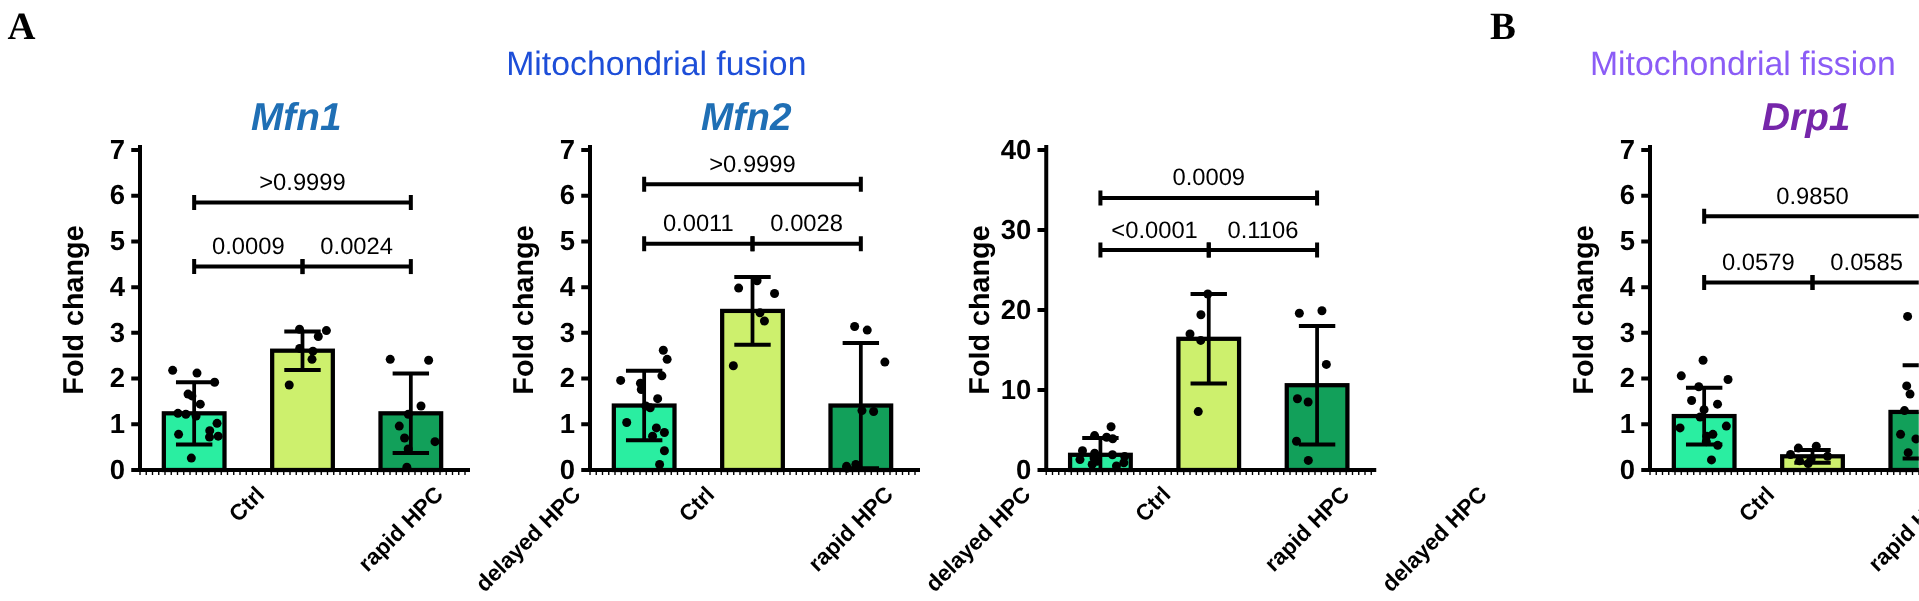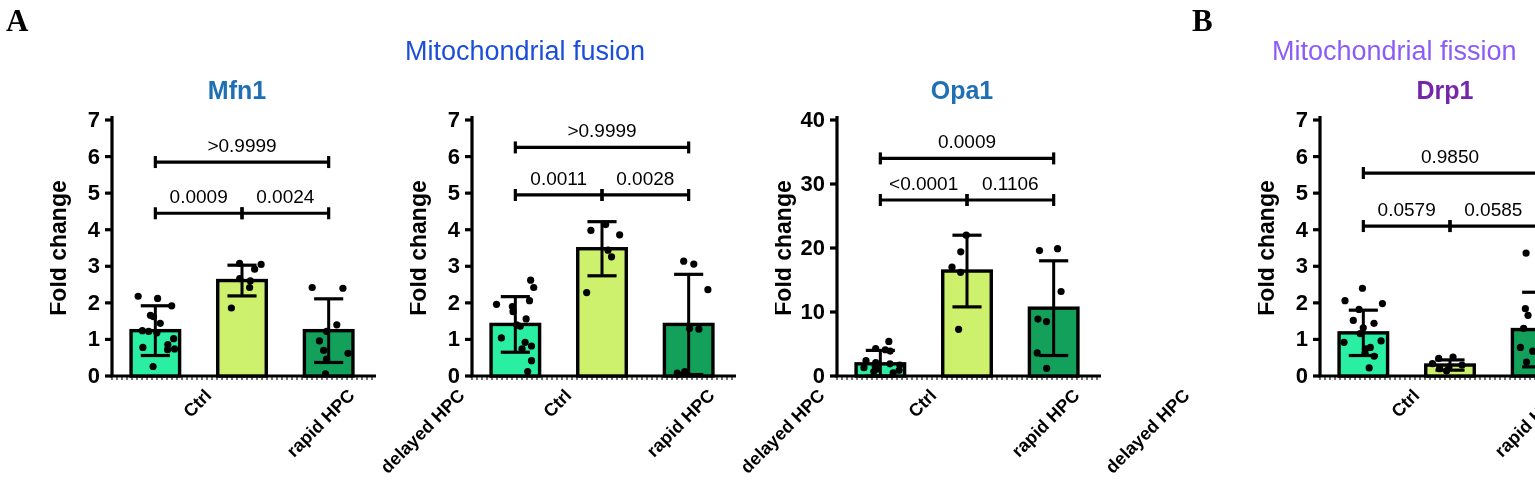--- a/index.html
+++ b/index.html
@@ -41,22 +41,23 @@
   }
   #chart-mfn1 { left: 50px; }
   #chart-mfn2 { left: 410px; }
   #chart-opa1 { left: 775px; }
   #chart-drp1 { left: 1258px; }
 
   .chart-title {
     position: absolute;
     top: 0; left: 0; right: 0;
     text-align: center;
-    font-size: 25px;
+    font-size: 31px;
     font-weight: bold;
+    font-style: italic;
     line-height: 1;
     padding-left: 44px;
   }
   .t-blue { color: #1f6fb5; }
   .t-purple { color: #7626aa; }
 
   .plot-svg { position: absolute; top: 30px; left: 0; }
 
   .cat-labels {
     position: absolute;
@@ -227,20 +228,21 @@
         <text x="235.33333333333334" y="95.25714285714284" text-anchor="middle" font-family="&quot;Liberation Sans&quot;, sans-serif" font-size="19" fill="#000">0.0024</text>
       </g>
     </svg>
     <div class="cat-labels">
       <div class="cat-label" style="left: 121.333px; top: 308px;">Ctrl</div>
       <div class="cat-label" style="left: 208px; top: 308px;">rapid HPC</div>
       <div class="cat-label" style="left: 294.667px; top: 308px;">delayed HPC</div>
     </div>
   </div>
 <div class="chart" id="chart-mfn2">
+  <div class="chart-title t-blue">Mfn2</div>
 <svg width="330" height="300" class="plot-svg">
       <line x1="62" y1="8" x2="62" y2="268" stroke="#000" stroke-width="3.2"></line>
       <line x1="60" y1="268" x2="326" y2="268" stroke="#000" stroke-width="3.2"></line>
       <line x1="55" y1="268" x2="62" y2="268" stroke="#000" stroke-width="3.2"></line>
       <text x="50" y="275" text-anchor="end" font-family="&quot;Liberation Sans&quot;, sans-serif" font-size="22" font-weight="bold" fill="#000">0</text>
       <line x1="55" y1="231.42857142857144" x2="62" y2="231.42857142857144" stroke="#000" stroke-width="3.2"></line>
       <text x="50" y="238.42857142857144" text-anchor="end" font-family="&quot;Liberation Sans&quot;, sans-serif" font-size="22" font-weight="bold" fill="#000">1</text>
       <line x1="55" y1="194.85714285714286" x2="62" y2="194.85714285714286" stroke="#000" stroke-width="3.2"></line>
       <text x="50" y="201.85714285714286" text-anchor="end" font-family="&quot;Liberation Sans&quot;, sans-serif" font-size="22" font-weight="bold" fill="#000">2</text>
       <line x1="55" y1="158.28571428571428" x2="62" y2="158.28571428571428" stroke="#000" stroke-width="3.2"></line>
@@ -374,21 +376,20 @@
         <text x="235.33333333333334" y="76.97142857142856" text-anchor="middle" font-family="&quot;Liberation Sans&quot;, sans-serif" font-size="19" fill="#000">0.0028</text>
       </g>
     </svg>
     <div class="cat-labels">
       <div class="cat-label" style="left: 121.333px; top: 308px;">Ctrl</div>
       <div class="cat-label" style="left: 208px; top: 308px;">rapid HPC</div>
       <div class="cat-label" style="left: 294.667px; top: 308px;">delayed HPC</div>
     </div>
   </div>
 <div class="chart" id="chart-opa1">
-  <div class="chart-title t-blue">Opa1</div>
 <svg width="330" height="300" class="plot-svg">
       <line x1="62" y1="8" x2="62" y2="268" stroke="#000" stroke-width="3.2"></line>
       <line x1="60" y1="268" x2="326" y2="268" stroke="#000" stroke-width="3.2"></line>
       <line x1="55" y1="268" x2="62" y2="268" stroke="#000" stroke-width="3.2"></line>
       <text x="50" y="275" text-anchor="end" font-family="&quot;Liberation Sans&quot;, sans-serif" font-size="22" font-weight="bold" fill="#000">0</text>
       <line x1="55" y1="204" x2="62" y2="204" stroke="#000" stroke-width="3.2"></line>
       <text x="50" y="211" text-anchor="end" font-family="&quot;Liberation Sans&quot;, sans-serif" font-size="22" font-weight="bold" fill="#000">10</text>
       <line x1="55" y1="140" x2="62" y2="140" stroke="#000" stroke-width="3.2"></line>
       <text x="50" y="147" text-anchor="end" font-family="&quot;Liberation Sans&quot;, sans-serif" font-size="22" font-weight="bold" fill="#000">20</text>
       <line x1="55" y1="76" x2="62" y2="76" stroke="#000" stroke-width="3.2"></line>

